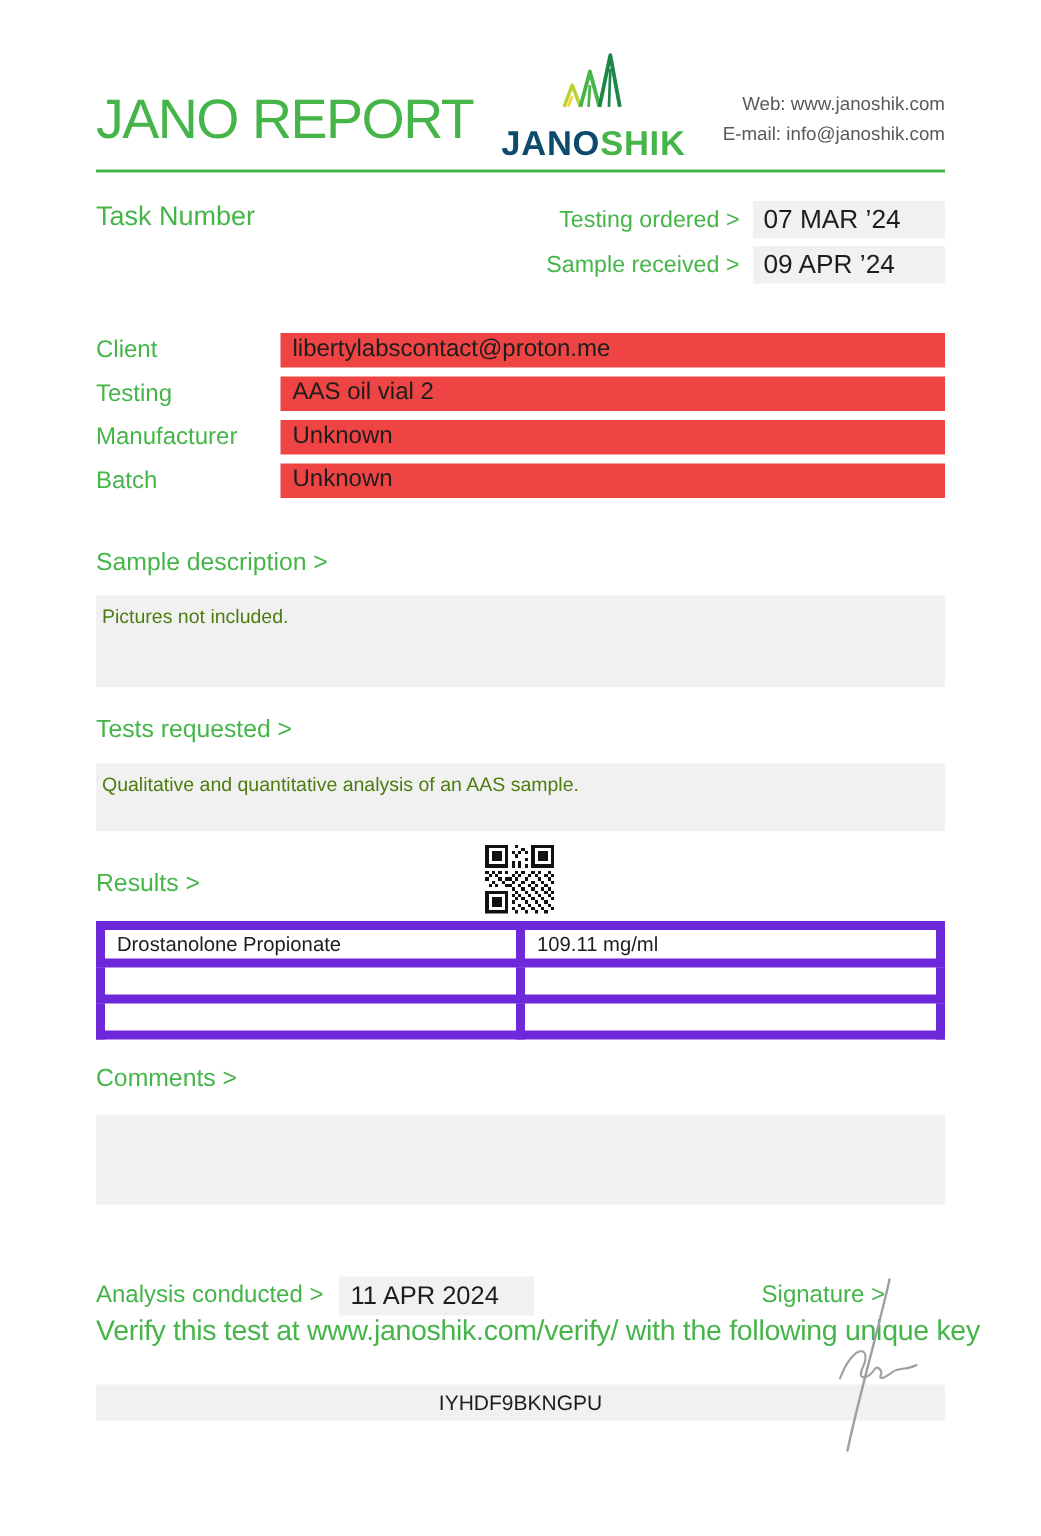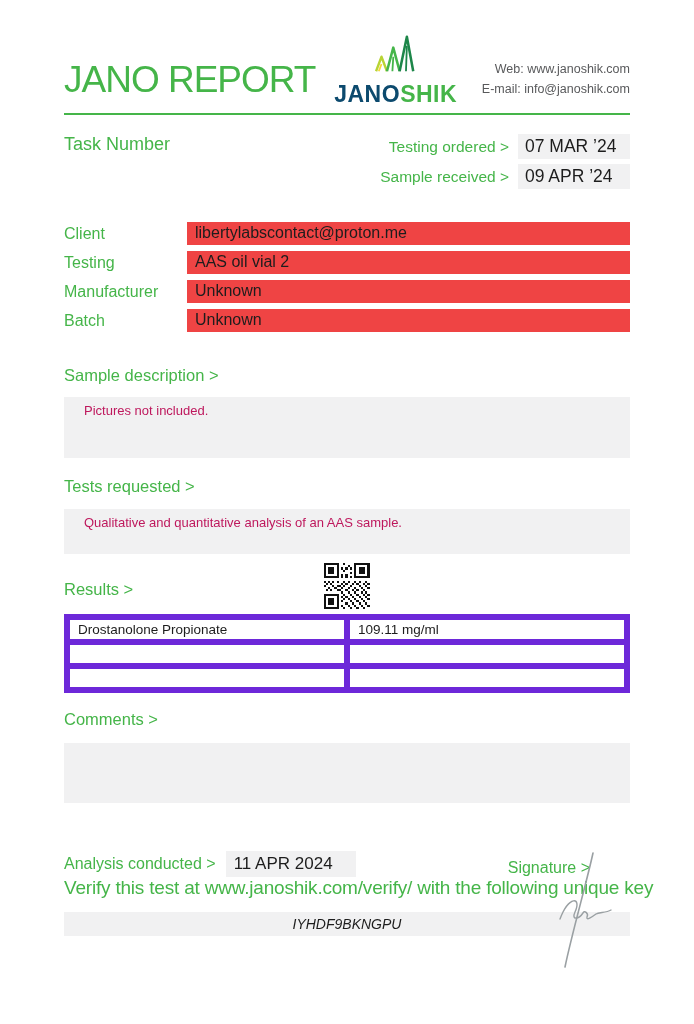--- a/index.html
+++ b/index.html
@@ -22,59 +22,59 @@
   .rule { border: none; border-top: 2.5px solid #45b549; margin-top: 13px; }
 
   
   .task-row { display: flex; justify-content: space-between; align-items: flex-start; margin-top: 19px; }
   .task-left { display: flex; align-items: center; }
   .task-label { color: #45b549; font-size: 18px; margin-right: 13px; white-space: nowrap; }
   .task-box { background: #f1f1f2; width: 168px; padding: 3px 8px; font-size: 18px; color: #1d1d1d; }
   .dates { display: flex; flex-direction: column; gap: 5px; }
   .date-line { display: flex; align-items: center; justify-content: flex-end; }
   .date-label { color: #45b549; font-size: 15.5px; margin-right: 9px; white-space: nowrap; }
-  .date-box { background: #f1f1f2; width: 112px; padding: 2px 7px; font-size: 17.5px; color: #1d1d1d; white-space: nowrap; }
+  .date-box { background: #f1f1f2; width: 128px; padding: 2px 7px; font-size: 17.5px; color: #1d1d1d; white-space: nowrap; }
 
   
   .info { margin-top: 33px; }
   .info-row { display: flex; align-items: center; margin-bottom: 6px; }
   .info-label { width: 123px; color: #45b549; font-size: 16px; flex: none; }
   .info-value { flex: 1; background: #ef4444; min-height: 23px; padding: 2px 8px; font-size: 16px; color: #1d1d1d; }
 
   
   .section-heading { color: #45b549; font-size: 16.5px; }
   .h-desc { margin-top: 34px; }
-  .content-box { background: #f1f1f2; padding: 6px 20px; font-size: 13px; color: #be185d; }
+  .content-box { background: #f1f1f2; padding: 6px 4px; font-size: 13px; color: #4d7c0f; }
   .box-desc { margin-top: 12px; height: 61px; }
   .h-tests { margin-top: 19px; }
   .box-tests { margin-top: 13px; height: 45px; }
 
   
   .results { position: relative; }
   .h-results { margin-top: 26px; }
   .qr { position: absolute; left: 259px; top: -17px; width: 47px; height: 46px; }
   .results-table { width: 100%; border-collapse: collapse; margin-top: 15px; table-layout: fixed; }
   .results-table td { border: 6px solid #6d28d9; height: 24px; padding: 2px 8px; font-size: 13.5px; color: #1d1d1d; }
 
   
   .h-comments { margin-top: 17px; }
   .box-comments { margin-top: 14px; height: 60px; }
 
   
-  .analysis-row { display: flex; justify-content: space-between; align-items: flex-end; margin-top: 48px; }
+  .analysis-row { display: flex; justify-content: space-between; align-items: center; margin-top: 48px; }
   .analysis-left { display: flex; align-items: center; }
   .analysis-label { color: #45b549; font-size: 16px; margin-right: 10px; white-space: nowrap; }
   .analysis-box { background: #f1f1f2; width: 130px; padding: 3px 8px; font-size: 17px; color: #1d1d1d; white-space: nowrap; }
   .signature-wrap { display: flex; align-items: center; margin-right: 40px; }
   .signature-label { color: #45b549; font-size: 16px; white-space: nowrap; }
   .signature-svg { position: absolute; left: 548px; top: 818px; pointer-events: none; }
 
   
   .footer-verify { color: #45b549; font-size: 19px; white-space: nowrap; letter-spacing: -0.2px; }
-  .key-box { margin-top: 13px; background: #f1f1f2; height: 24px; display: flex; align-items: center; justify-content: center; font-size: 14px; color: #1d1d1d; font-style: italic; }
+  .key-box { margin-top: 24px; background: #f1f1f2; height: 24px; display: flex; align-items: center; justify-content: center; font-size: 14px; color: #1d1d1d; }
 </style>
 </head>
 <body>
 
 <div class="page">
 
   <div class="header">
     <div class="title">JANO REPORT</div>
 
     <div class="logo">

